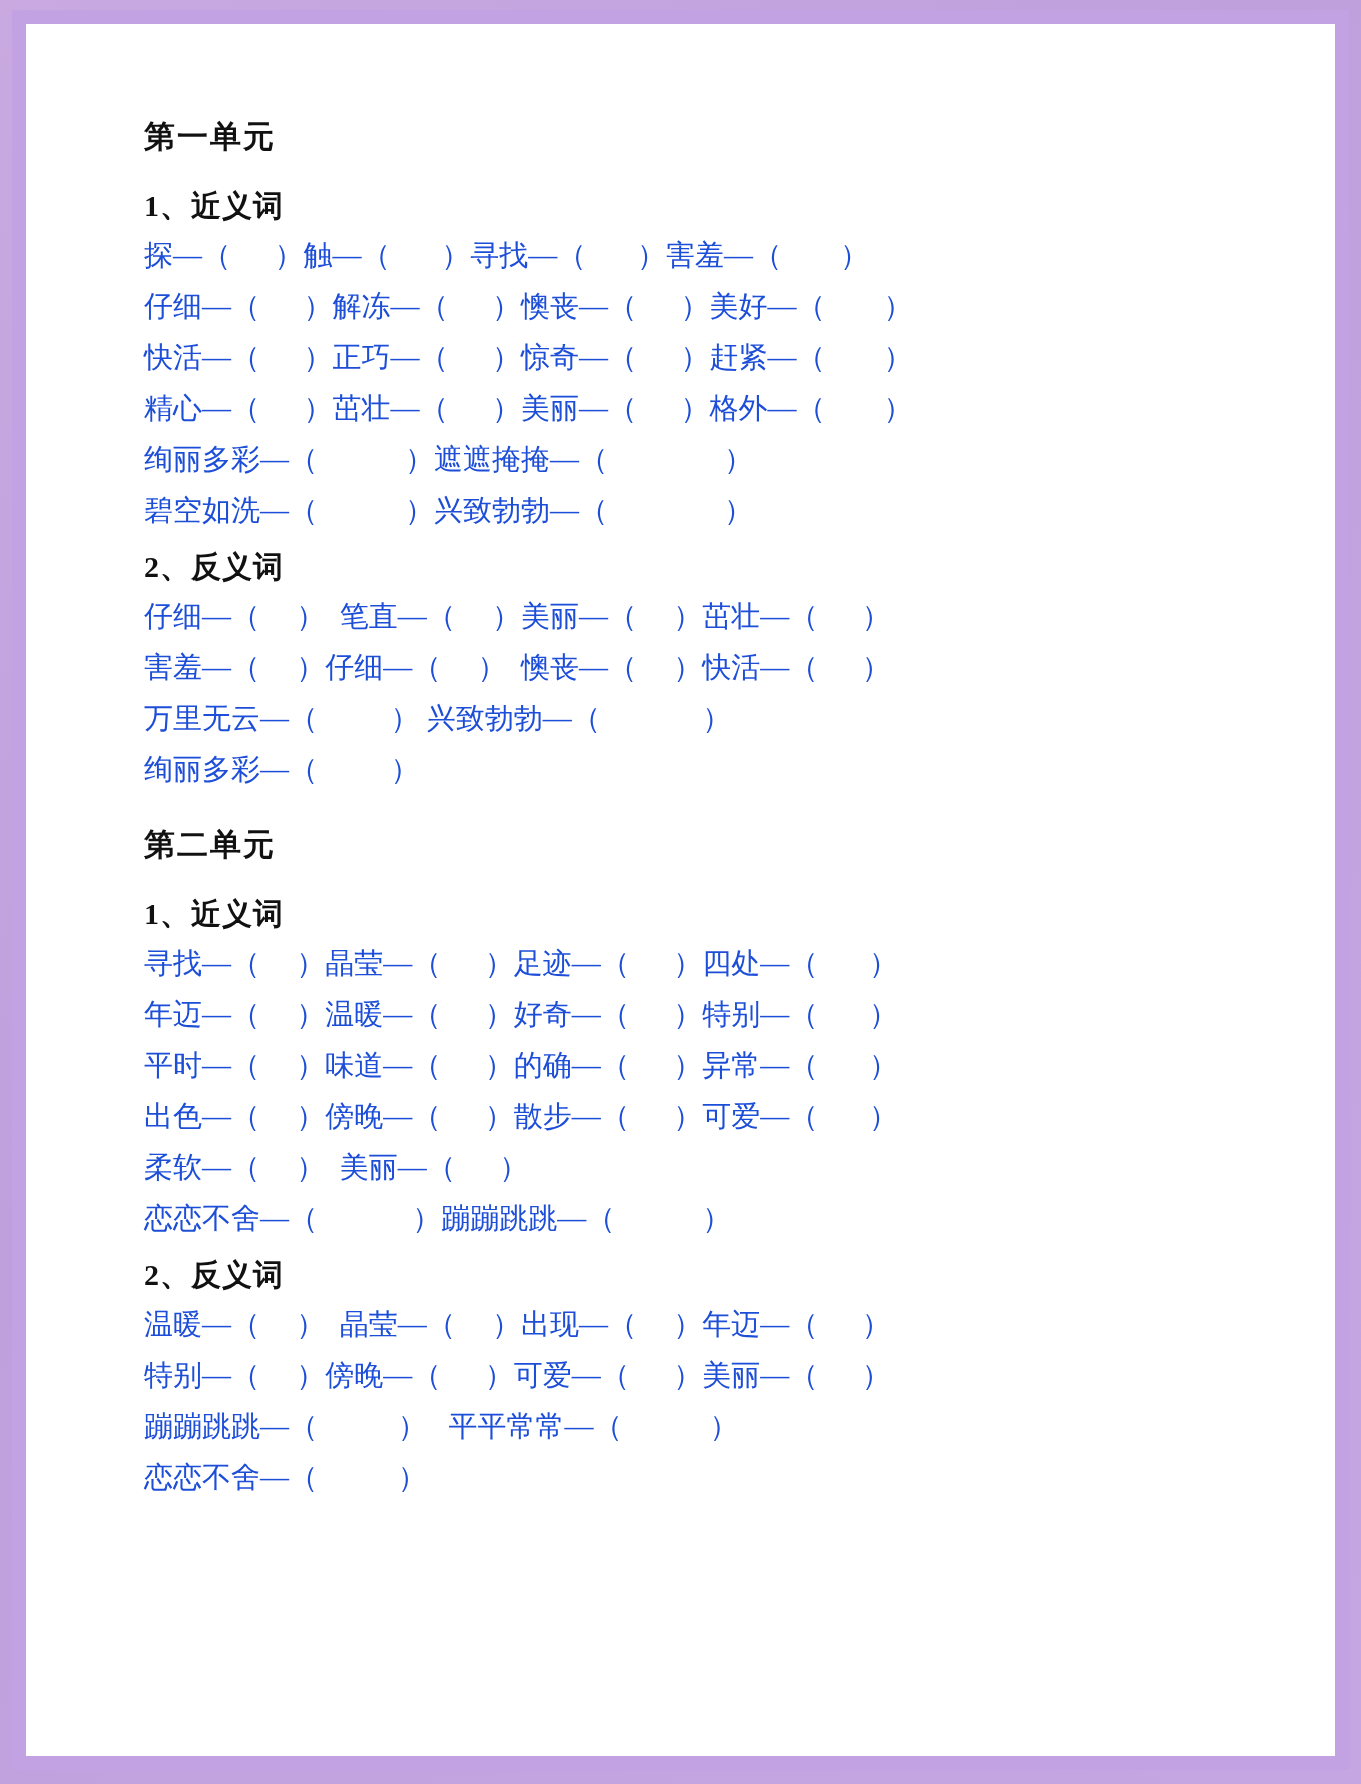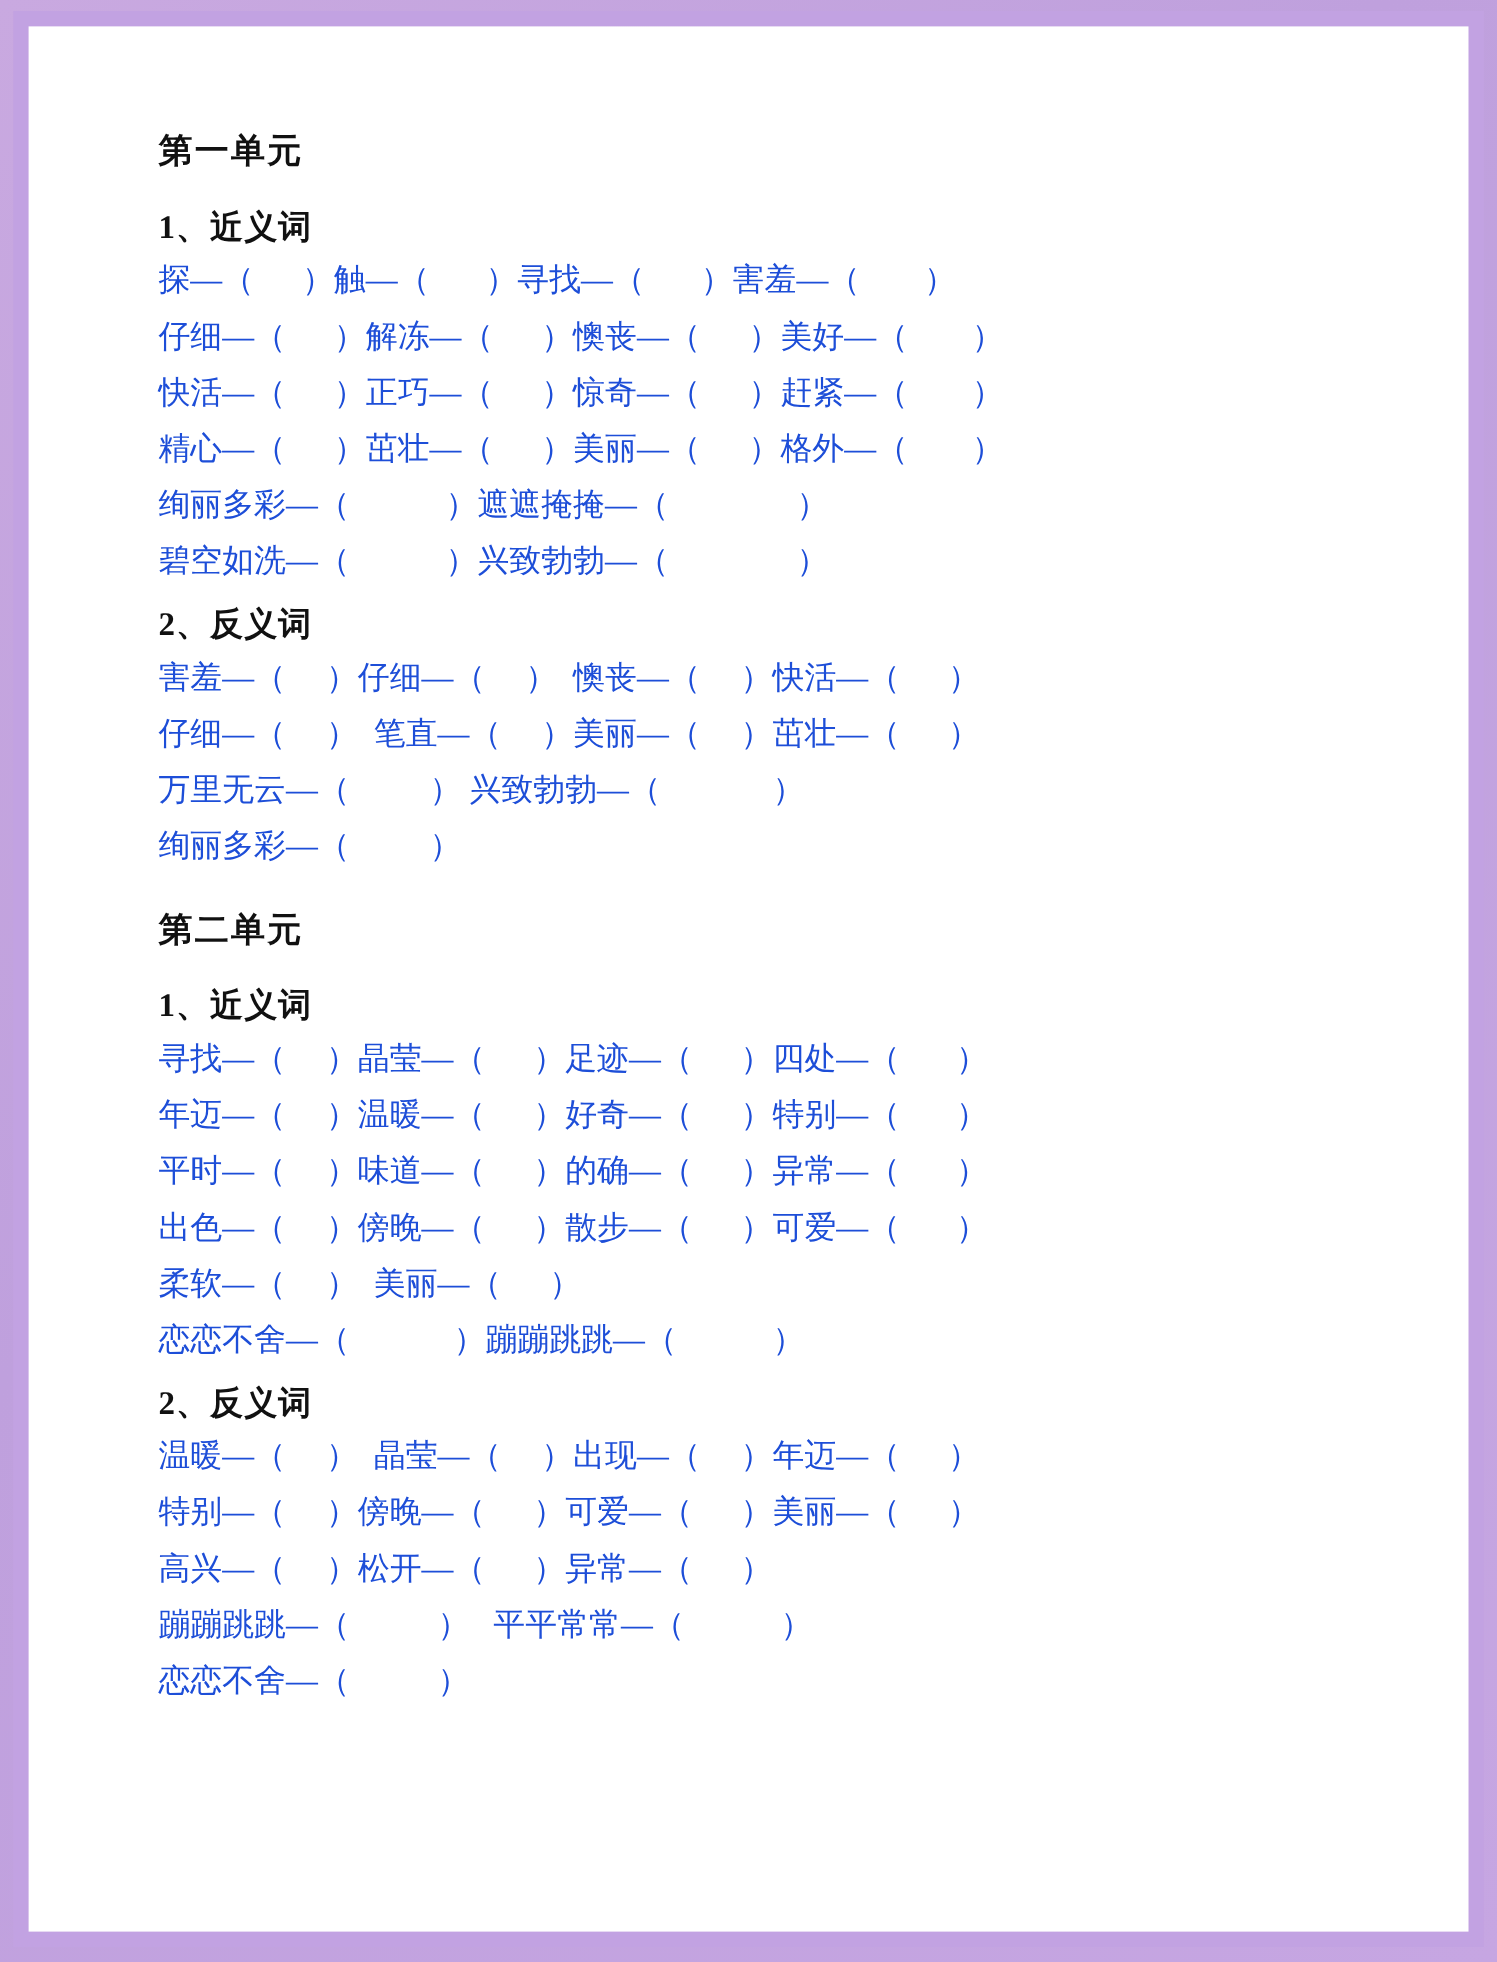--- a/index.html
+++ b/index.html
@@ -80,42 +80,41 @@
         <div class="row">探—（      ）触—（       ）寻找—（       ）害羞—（        ）</div>
         <div class="row">仔细—（      ）解冻—（      ）懊丧—（      ）美好—（        ）</div>
         <div class="row">快活—（      ）正巧—（      ）惊奇—（      ）赶紧—（        ）</div>
         <div class="row">精心—（      ）茁壮—（      ）美丽—（      ）格外—（        ）</div>
         <div class="row">绚丽多彩—（            ）遮遮掩掩—（                ）</div>
         <div class="row">碧空如洗—（            ）兴致勃勃—（                ）</div>
       </div>
 
       <div class="block">
         <div class="section-head">2、反义词</div>
+        <div class="row">仔细—（     ）  笔直—（     ）美丽—（     ）茁壮—（      ）</div>
         <div class="row">害羞—（     ）仔细—（     ）  懊丧—（     ）快活—（      ）</div>
-        <div class="row">仔细—（     ）  笔直—（     ）美丽—（     ）茁壮—（      ）</div>
         <div class="row">万里无云—（          ） 兴致勃勃—（              ）</div>
         <div class="row">绚丽多彩—（          ）</div>
       </div>
 
       <h1 class="unit-title second">第二单元</h1>
 
       <div class="block">
         <div class="section-head">1、近义词</div>
         <div class="row">寻找—（     ）晶莹—（      ）足迹—（      ）四处—（       ）</div>
         <div class="row">年迈—（     ）温暖—（      ）好奇—（      ）特别—（       ）</div>
         <div class="row">平时—（     ）味道—（      ）的确—（      ）异常—（       ）</div>
         <div class="row">出色—（     ）傍晚—（      ）散步—（      ）可爱—（       ）</div>
         <div class="row">柔软—（     ）  美丽—（      ）</div>
         <div class="row">恋恋不舍—（             ）蹦蹦跳跳—（            ）</div>
       </div>
 
       <div class="block">
         <div class="section-head">2、反义词</div>
         <div class="row">温暖—（     ）  晶莹—（     ）出现—（     ）年迈—（      ）</div>
         <div class="row">特别—（     ）傍晚—（      ）可爱—（      ）美丽—（      ）</div>
-        <div class="row">高兴—（     ）松开—（      ）异常—（      ）</div>
         <div class="row">蹦蹦跳跳—（           ）   平平常常—（            ）</div>
         <div class="row">恋恋不舍—（           ）</div>
       </div>
 
     </div>
   </div>
 </div>
 
 </body></html>

